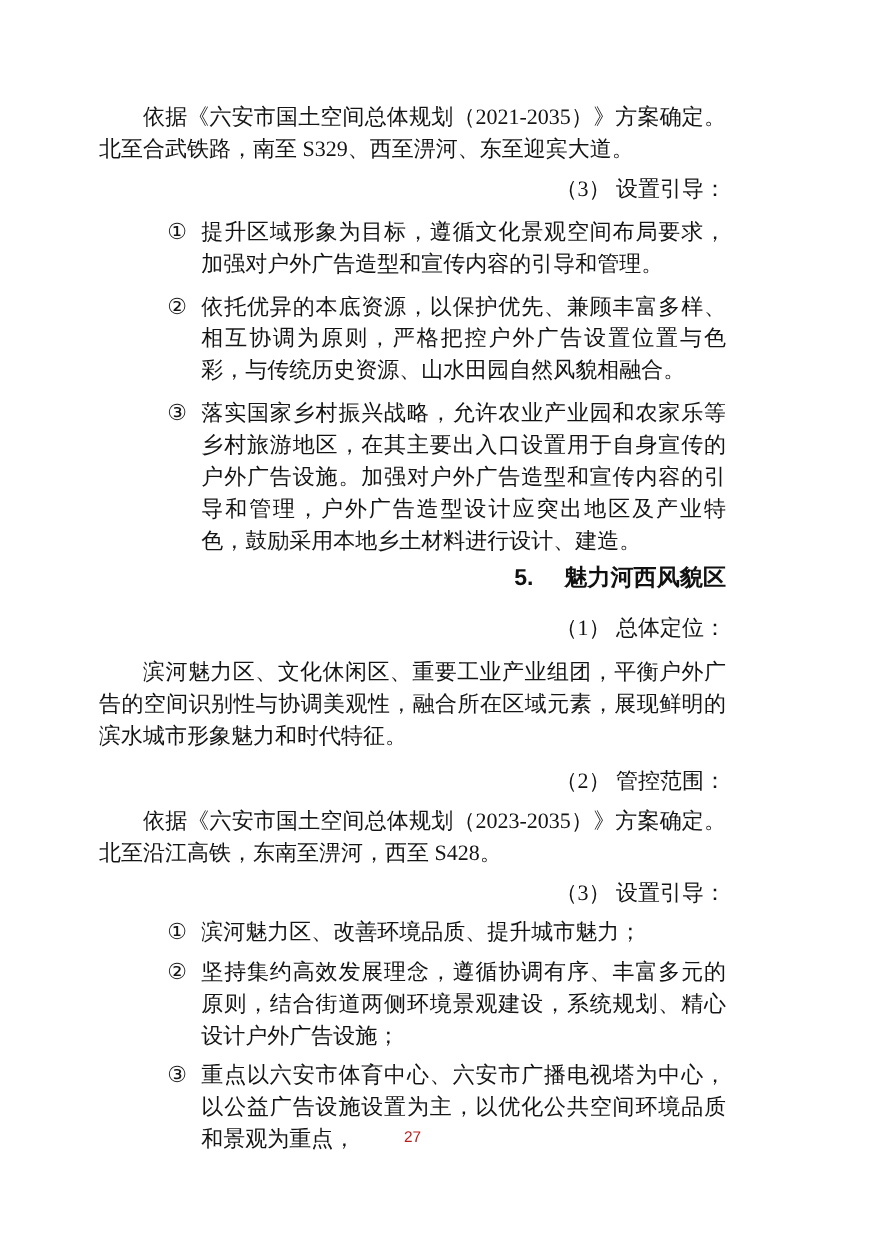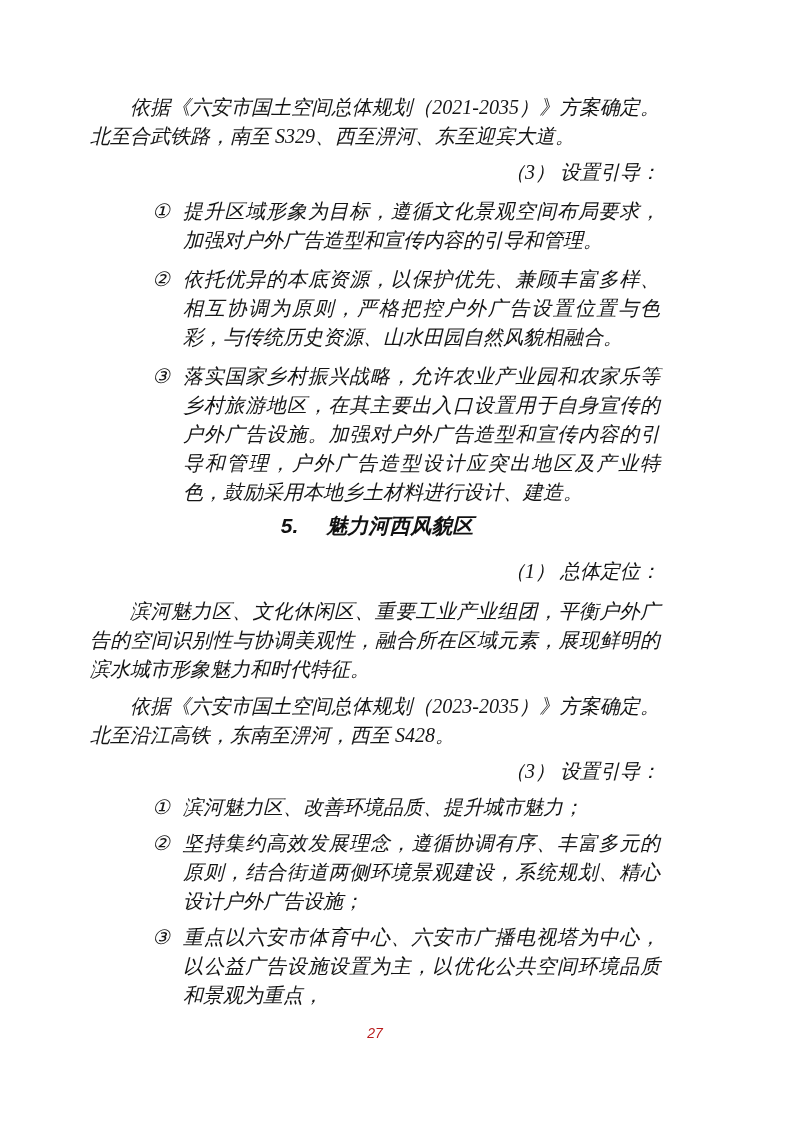--- a/index.html
+++ b/index.html
@@ -5,21 +5,20 @@
   * { margin: 0; padding: 0; box-sizing: border-box; }
   html, body { background: #ffffff; }
   .page {
     position: relative;
     width: 794px;
     height: 1122px;
     background: #ffffff;
     overflow: hidden;
     font-family: "Liberation Serif", "DejaVu Serif", serif;
     color: #141414;
-    font-style: italic;
   }
   .content {
     position: absolute;
     left: 90px;
     top: 93px;
     width: 570px;
     font-size: 20px;
     line-height: 29px;
     text-align: justify;
   }
@@ -49,21 +48,21 @@
     left: 62px;
     top: 0;
   }
   .heading {
     margin-top: 4px;
     padding-left: 4px;
     font-family: "Liberation Sans", "DejaVu Sans", sans-serif;
     font-weight: bold;
     font-size: 21px;
     line-height: 30px;
-    text-align: center;
+    text-align: right;
     color: #111111;
   }
   .heading .h-num { margin-right: 28px; }
   .page-footer {
     position: absolute;
     left: 90px;
     top: 1024px;
     width: 570px;
     text-align: center;
     font-family: "Liberation Sans", "DejaVu Sans", sans-serif;
@@ -98,20 +97,21 @@
     </div>
 
     <h2 class="heading">
       <span class="h-num">5.</span><span>魅力河西风貌区</span>
     </h2>
 
     <div class="sub-label l1">（1） 总体定位：</div>
 
     <div class="para p2">滨河魅力区、文化休闲区、重要工业产业组团，平衡户外广告的空间识别性与协调美观性，融合所在区域元素，展现鲜明的滨水城市形象魅力和时代特征。</div>
 
+    <div class="sub-label l2">（2） 管控范围：</div>
 
     <div class="para p3">依据《六安市国土空间总体规划（2023-2035）》方案确定。北至沿江高铁，东南至淠河，西至 S428。</div>
 
     <div class="sub-label">（3） 设置引导：</div>
 
     <div class="olist second">
       <div class="list-item">
         <span class="marker">①</span>
         <span class="item-text">滨河魅力区、改善环境品质、提升城市魅力；</span>
       </div>

